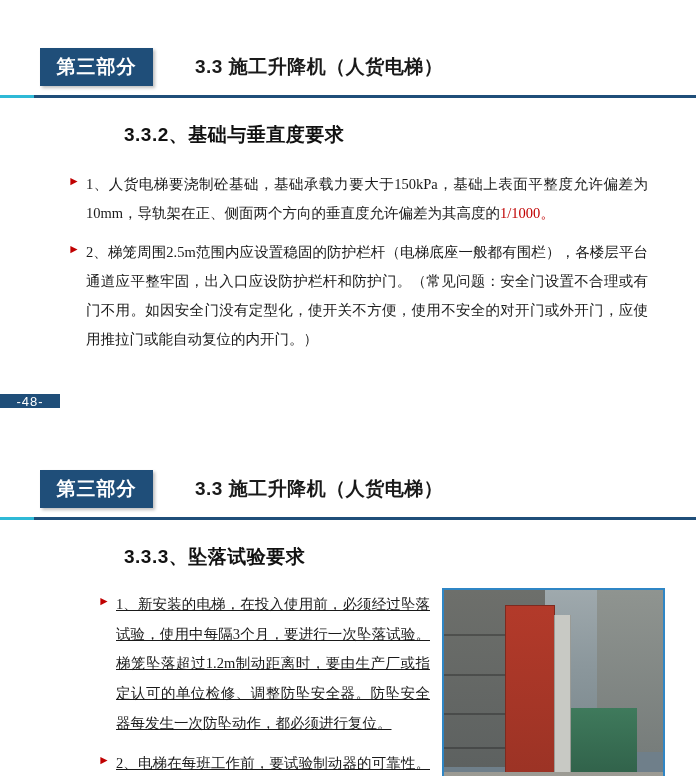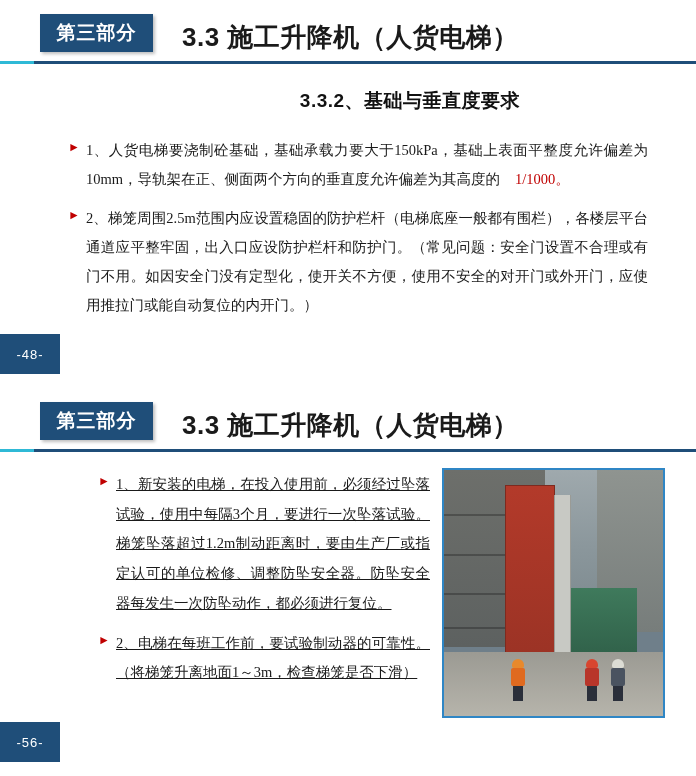--- a/index.html
+++ b/index.html
@@ -12,20 +12,21 @@
     height: 776px;
     font-family: "Liberation Sans", sans-serif;
     color: #1a1a1a;
     overflow: hidden;
   }
   .page {
     position: relative;
     width: 696px;
     background: #ffffff;
     overflow: hidden;
+    margin-top: 34px;
   }
   .page-1 { height: 388px; }
   .page-2 { height: 388px; }
 
   
   .header {
     position: relative;
     height: 62px;
   }
   .tag {
@@ -39,23 +40,23 @@
     font-size: 19px;
     font-weight: bold;
     letter-spacing: 1px;
     display: flex;
     align-items: center;
     justify-content: center;
     box-shadow: 2px 2px 3px rgba(0,0,0,0.25);
   }
   .header-title {
     position: absolute;
-    left: 182px;
+    left: 195px;
     top: 20px;
-    font-size: 26px;
+    font-size: 19px;
     font-weight: bold;
     color: #1a1a1a;
     letter-spacing: 0.5px;
   }
   .header-rule {
     position: absolute;
     left: 0;
     top: 61px;
     width: 696px;
     height: 3px;
@@ -66,21 +67,21 @@
     left: 0;
     top: 61px;
     width: 34px;
     height: 3px;
     background: #2fb9d6;
   }
 
   
   .section-title {
     margin: 26px 0 0 0;
-    text-align: center;
+    text-align: left;
     padding-left: 124px;
     font-size: 19px;
     font-weight: bold;
     color: #111111;
     letter-spacing: 0.5px;
   }
 
   
   .bullets {
     margin: 22px 0 0 0;
@@ -102,21 +103,20 @@
   .bullet-text {
     flex: 1 1 auto;
     font-family: "Liberation Serif", serif;
     font-size: 14.5px;
     line-height: 2.0;
     color: #1a1a1a;
     text-align: justify;
   }
   .hl-red {
     color: #c00000;
-    padding-left: 15px;
   }
 
   
   .body-2col {
     display: flex;
     padding: 16px 30px 0 30px;
   }
   .col-left {
     width: 400px;
     padding-left: 38px;
@@ -225,21 +225,21 @@
   .w3 { left: 76%; }
   .w3 .helmet { background: #dcdcd4; }
   .w3 .torso { background: #4a5360; }
 
   
   .footer {
     position: absolute;
     left: 0;
     bottom: 14px;
     width: 60px;
-    height: 40px;
+    height: 14px;
     background: #1f4e79;
     color: #ffffff;
     font-size: 13px;
     display: flex;
     align-items: center;
     justify-content: center;
     letter-spacing: 1px;
   }
 </style>
 </head>
@@ -272,20 +272,21 @@
 
 <div class="page page-2">
 
   <div class="header">
     <div class="tag">第三部分</div>
     <div class="header-title">3.3  施工升降机（人货电梯）</div>
     <div class="header-rule"></div>
     <div class="header-rule-accent"></div>
   </div>
 
+  <div class="section-title">3.3.3、坠落试验要求</div>
 
   <div class="body-2col">
     <div class="col-left">
       <div class="bullets">
         <div class="bullet-row">
           <div class="bullet-marker">►</div>
           <div class="bullet-text">1、新安装的电梯，在投入使用前，必须经过坠落试验，使用中每隔3个月，要进行一次坠落试验。梯笼坠落超过1.2m制动距离时，要由生产厂或指定认可的单位检修、调整防坠安全器。防坠安全器每发生一次防坠动作，都必须进行复位。</div>
         </div>
         <div class="bullet-row">
           <div class="bullet-marker">►</div>

